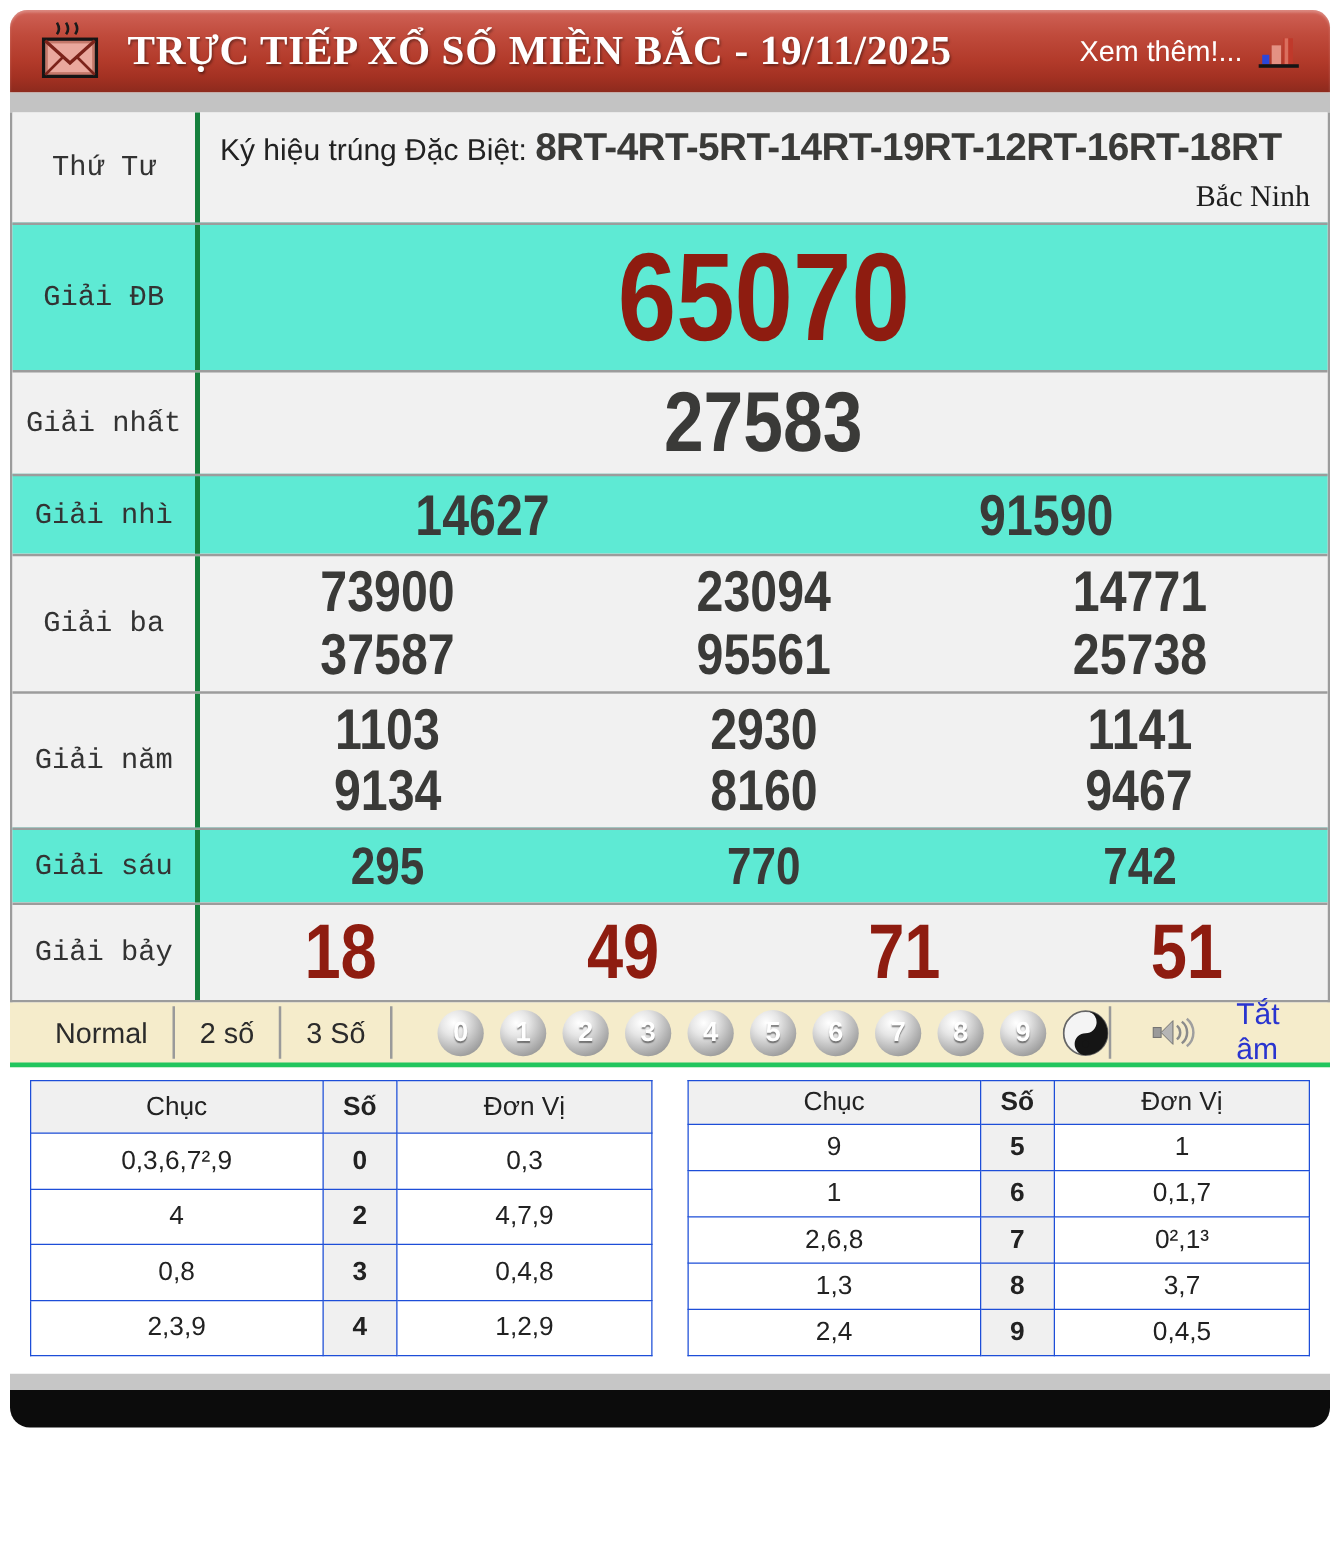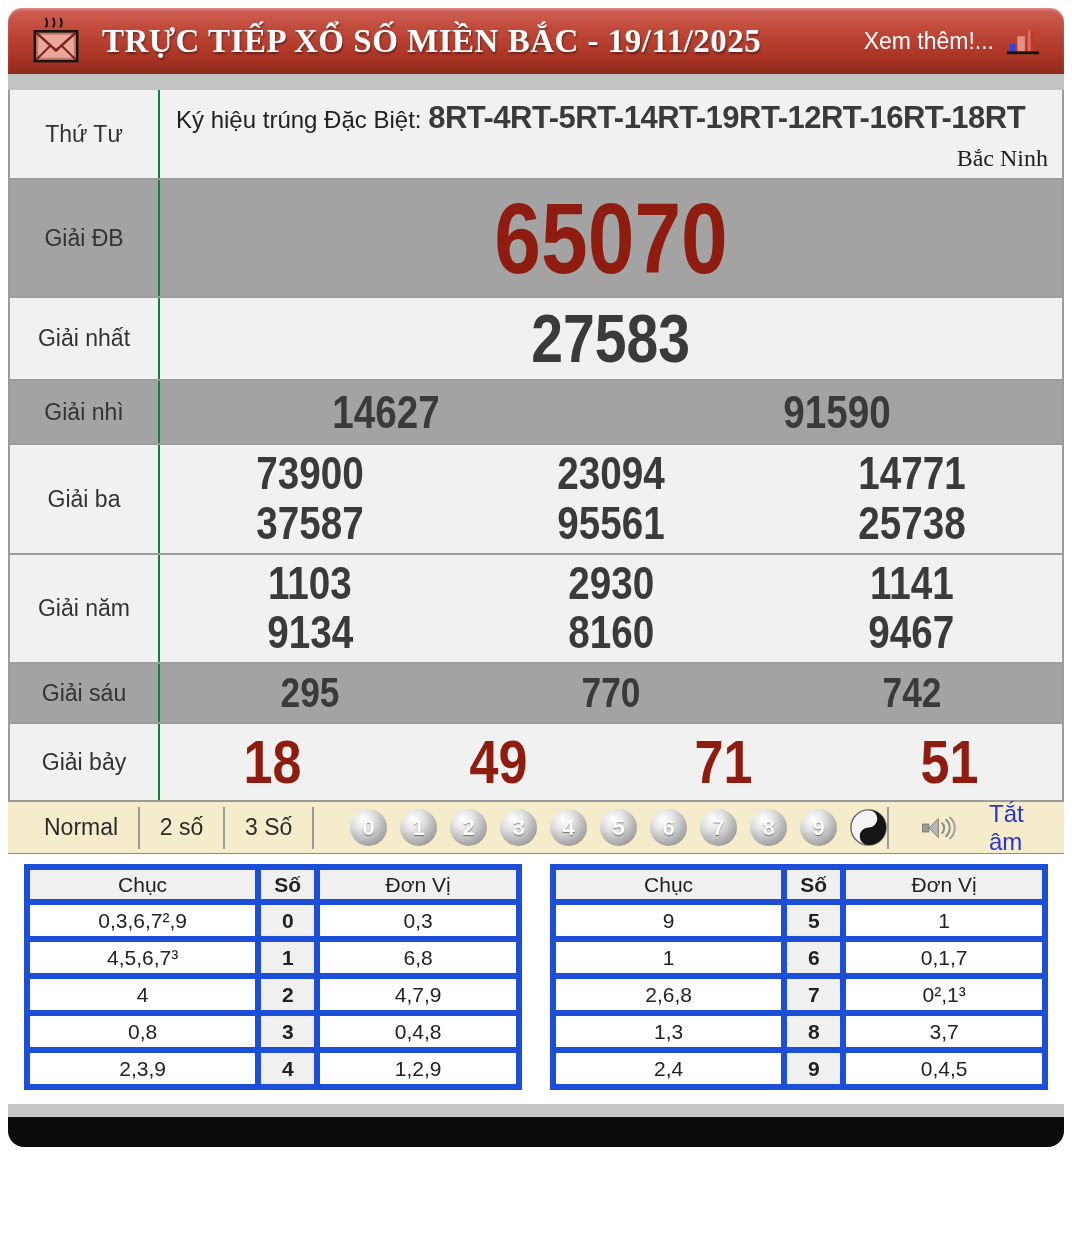--- a/index.html
+++ b/index.html
@@ -31,26 +31,26 @@
     margin-left:auto; display:flex; align-items:center; gap:12px;
     color:#fff; font-size:23px; cursor:pointer; text-decoration:none;
   }
   .gray-strip { height:16px; background:#c3c3c3; }
 
   
   .results { border:2px solid #9c9c9c; border-top:none; }
   .prow { display:flex; border-top:2px solid #9c9c9c; }
   .prow:first-child { border-top:none; }
   .row-gray  { background:#f1f1f1; }
-  .row-white { background:#a3a3a3; }
+  .row-white { background:#5eead4; }
   .plabel {
     width:150px; flex:0 0 150px;
-    border-right:2px solid #15803d;
+    border-right:4px solid #15803d;
     display:flex; align-items:center; justify-content:center;
-    font-size:23px; color:#333; text-align:right;
+    font-size:23px; color:#333; text-align:right;font-family:Liberation Mono, monospace;
   }
   .pvals { flex:1; display:grid; align-items:center; justify-items:center; padding:4px 0;border-radius:21px; }
   .cols1 { grid-template-columns:1fr; }
   .cols2 { grid-template-columns:1fr 1fr; }
   .cols3 { grid-template-columns:1fr 1fr 1fr; }
   .cols4 { grid-template-columns:1fr 1fr 1fr 1fr; }
 
   .num { display:inline-block; transform:scaleX(.84); font-weight:bold; color:#3a3a38; line-height:1.08; }
   .n-db   { font-size:100px; color:#8e1c10; }
   .n-nhat { font-size:68px; }
@@ -71,21 +71,21 @@
   .symbol-codes { font-size:31px; font-weight:bold; color:#3a3a38; letter-spacing:-.5px; }
   .province {
     position:absolute; right:14px; bottom:6px;
     font-family:"Liberation Serif","DejaVu Serif",serif;
     font-size:24px; color:#1d1d1d;
   }
 
   
   .toolbar {
     height:52px; background:#f5eccb;
-    border-bottom:1px solid #22c55e;
+    border-bottom:4px solid #22c55e;
     display:flex; align-items:center; padding:0 16px;
   }
   .mode { font-size:23px; color:#2b2b2b; padding:0 20px; cursor:pointer; white-space:nowrap; }
   .mode-sep { width:2px; height:42px; background:#9a9a9a; }
   .balls { display:flex; align-items:center; gap:13px; margin-left:36px; }
   .ball {
     width:37px; height:37px; border-radius:50%;
     background:radial-gradient(circle at 35% 28%, #ffffff 0%, #e6e6e6 28%, #b9b9b9 58%, #8d8d8d 88%, #828282 100%);
     display:flex; align-items:center; justify-content:center;
     color:#fff; font-weight:bold; font-size:22px; cursor:pointer;
@@ -93,21 +93,21 @@
   }
   .yy { width:37px; height:37px; cursor:pointer; display:block; }
   .right-group { margin-left:auto; display:flex; align-items:center; gap:32px; }
   .mute-link { color:#2a35cf; font-size:24px; cursor:pointer; text-decoration:none; }
   .spk { width:46px; height:32px; cursor:pointer; }
 
   
   .stats { display:flex; gap:28px; padding:10px 16px 12px 16px; background:#fff; }
   .stats table { flex:1; border-collapse:collapse; font-size:21px; width:100%; }
   .stats th, .stats td {
-    border:6px solid #1d4ed8; text-align:center; padding:0;
+    border:1px solid #1d4ed8; text-align:center; padding:0;
     height:37px; vertical-align:middle; background:#fff; color:#222;
     font-weight:normal;
   }
   .stats th { background:#f0f0f0; height:35px; }
   .stats th.so-col { font-weight:bold; }
   .stats td.so-col { background:#f0f0f0; font-weight:bold; }
   .stats table { border:1px solid #b5b5b5; }
   .col-chuc { width:47%; } .col-so { width:12%; } .col-donvi { width:41%; }
 
   
@@ -272,25 +272,20 @@
         <th>Chục</th>
         <th class="so-col">Số</th>
         <th>Đơn Vị</th>
       </tr>
       <tr>
         <td>0,3,6,7²,9</td>
         <td class="so-col">0</td>
         <td>0,3</td>
       </tr>
       <tr>
-        <td>4,5,6,7³</td>
-        <td class="so-col">1</td>
-        <td>6,8</td>
-      </tr>
-      <tr>
         <td>4</td>
         <td class="so-col">2</td>
         <td>4,7,9</td>
       </tr>
       <tr>
         <td>0,8</td>
         <td class="so-col">3</td>
         <td>0,4,8</td>
       </tr>
       <tr>

